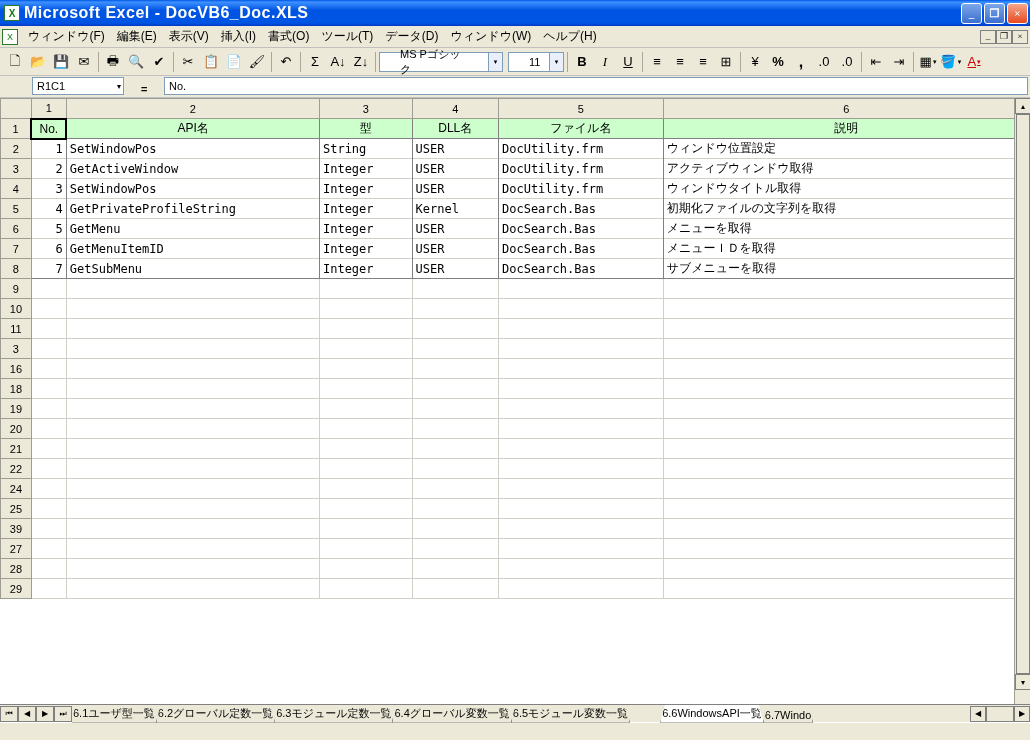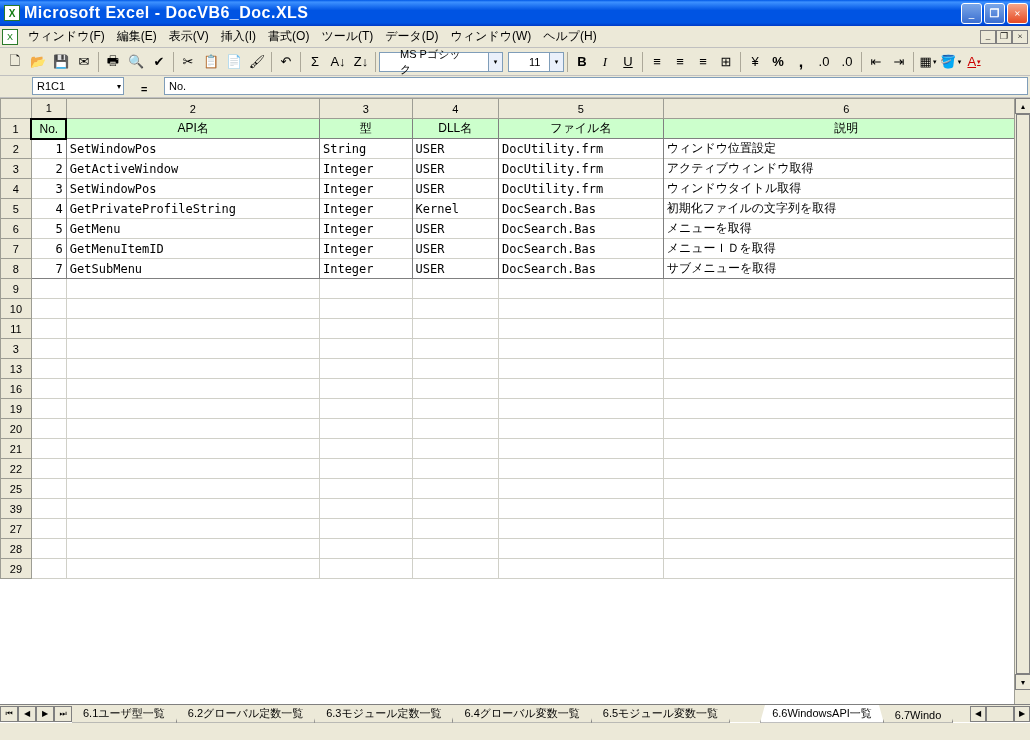--- a/index.html
+++ b/index.html
@@ -62,21 +62,21 @@
 .cell.num { text-align: right; }
 .cell.dotted-bottom { border-bottom: 1px dotted #808080 !important; }
 .cell.solid-side { border-left: 1px solid #808080 !important; border-right: 1px solid #808080 !important; }
 .last-row td.cell { border-bottom: 1px solid #808080 !important; }
 
 
 .tabbar { height: 18px; background: #ece9d8; display: flex; align-items: center; border-top: 1px solid #808080; font-size: 11px; }
 .tab-nav { display: flex; }
 .tab-nav-btn { width: 18px; height: 16px; border: 1px solid #808080; background: #ece9d8; display: flex; align-items: center; justify-content: center; font-size: 8px; }
 .sheet-tabs { display: flex; align-items: flex-end; flex: 1; overflow: hidden; height: 18px; }
-.sheet-tab { padding: 1px 11px; background: #ece9d8; border: 1px solid #808080; border-top: none; position: relative; margin-left: -1px; white-space: nowrap; font-size: 11px; clip-path: polygon(5px 0, calc(100% - 5px) 0, 100% 100%, 0 100%); }
+.sheet-tab { padding: 1px 1px; background: #ece9d8; border: 1px solid #808080; border-top: none; position: relative; margin-left: -1px; white-space: nowrap; font-size: 11px; clip-path: polygon(5px 0, calc(100% - 5px) 0, 100% 100%, 0 100%); }
 .sheet-tab.active { background: #fff; font-weight: normal; margin-left: 30px; }
 .hscroll-stub { width: 60px; height: 16px; display: flex; }
 .hscroll-stub .sbtn { width: 16px; height: 16px; border: 1px solid #808080; background: #ece9d8; font-size: 8px; display:flex;align-items:center;justify-content:center;}
 
 
 .statusbar { height: 20px; background: #ece9d8; border-top: 1px solid #fff; display: flex; align-items: center; font-size: 11px; }
 .status-cell { border-left: 1px solid #aca899; padding: 0 22px; height: 20px; display: flex; align-items: center; margin-top: 43px; }
 .statusbar .spacer { flex: 1; }
 
 
@@ -299,38 +299,38 @@
         <tr>
           <td class="rowhead">3</td>
 <td></td>
           <td></td>
 <td></td>
           <td></td>
 <td></td>
           <td></td>
         </tr>
         <tr>
-          <td class="rowhead">13</td>
-<td></td>
-          <td></td>
-<td></td>
-          <td></td>
-<td></td>
-          <td></td>
-        </tr>
-        <tr>
           <td class="rowhead">16</td>
 <td></td>
           <td></td>
 <td></td>
           <td></td>
 <td></td>
           <td></td>
         </tr>
         <tr>
+          <td class="rowhead">18</td>
+<td></td>
+          <td></td>
+<td></td>
+          <td></td>
+<td></td>
+          <td></td>
+        </tr>
+        <tr>
           <td class="rowhead">19</td>
 <td></td>
           <td></td>
 <td></td>
           <td></td>
 <td></td>
           <td></td>
         </tr>
         <tr>
           <td class="rowhead">20</td>
@@ -345,20 +345,29 @@
           <td class="rowhead">21</td>
 <td></td>
           <td></td>
 <td></td>
           <td></td>
 <td></td>
           <td></td>
         </tr>
         <tr>
           <td class="rowhead">22</td>
+<td></td>
+          <td></td>
+<td></td>
+          <td></td>
+<td></td>
+          <td></td>
+        </tr>
+        <tr>
+          <td class="rowhead">24</td>
 <td></td>
           <td></td>
 <td></td>
           <td></td>
 <td></td>
           <td></td>
         </tr>
         <tr>
           <td class="rowhead">25</td>
 <td></td>

